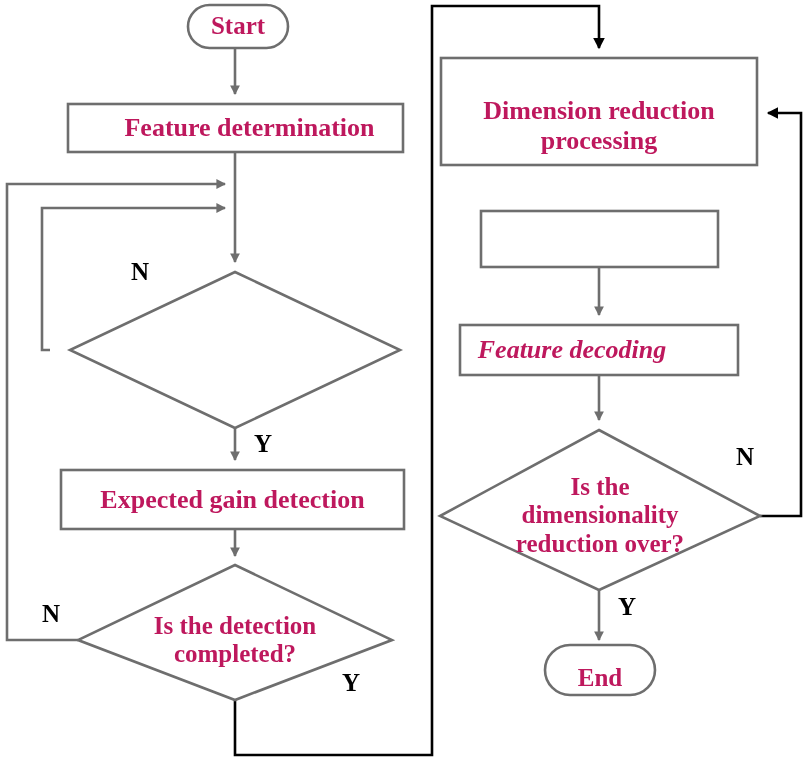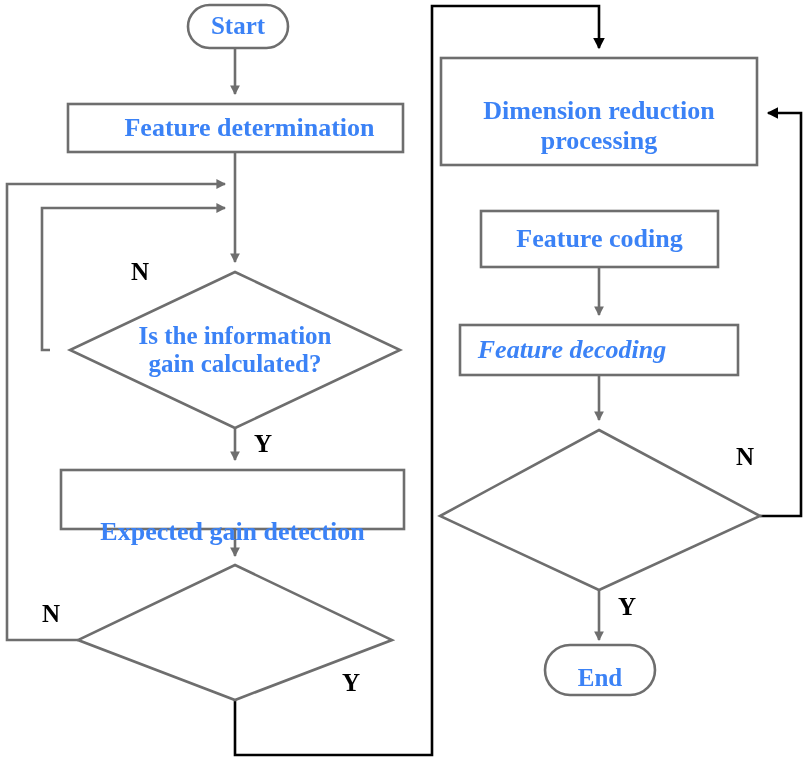--- a/index.html
+++ b/index.html
@@ -24,21 +24,21 @@
     width: 807px;
     height: 762px;
   }
   .node-label {
     position: absolute;
     display: flex;
     align-items: center;
     justify-content: center;
     text-align: center;
     font-weight: bold;
-    color: #3b82f6;
+    color: #be185d;
     line-height: 1.14;
     pointer-events: none;
     white-space: pre-line;
     border-radius: 9px;
   }
   .edge-label {
     position: absolute;
     font-weight: bold;
     color: #000000;
     font-size: 25px;
@@ -112,33 +112,35 @@
       <polygon points="599,430 760,516 599,590 440,516"></polygon>
 
       <rect x="545" y="645" width="110" height="50" rx="25" ry="25"></rect>
     </g>
   </svg>
 
   <div class="node-label" style="left:188px; top:5px; width:100px; height:43px; font-size:25px;">Start</div>
 
   <div class="node-label" style="left:68px; top:104px; width:335px; height:48px; font-size:26px;padding-left:14px;">Feature determination</div>
 
-  <div class="node-label" style="left:95px; top:305px; width:280px; height:90px; font-size:25px;">Is the information
-gain calculated?</div>
 
-  <div class="node-label" style="left:61px; top:470px; width:343px; height:59px; font-size:26px;margin-top:32px;">Expected gain detection</div>
+  <div class="node-label" style="left:61px; top:470px; width:343px; height:59px; font-size:26px;">Expected gain detection</div>
 
+  <div class="node-label" style="left:110px; top:600px; width:250px; height:80px; font-size:25px;">Is the detection
+completed?</div>
 
   <div class="node-label" style="left:441px; top:58px; width:316px; height:135px; font-size:26px;">Dimension reduction
 processing</div>
 
-  <div class="node-label" style="left:481px; top:211px; width:237px; height:56px; font-size:26px;">Feature coding</div>
 
   <div class="node-label" style="left:460px; top:325px; width:224px; height:50px; font-size:26px;font-style:italic;">Feature decoding</div>
 
+  <div class="node-label" style="left:460px; top:463px; width:280px; height:105px; font-size:25px;">Is the
+dimensionality
+reduction over?</div>
 
   <div class="node-label" style="left:545px; top:645px; width:110px; height:67px; font-size:25px;">End</div>
 
   <div class="edge-label" style="left:131px; top:259px;">N</div>
 
   <div class="edge-label" style="left:254px; top:431px;">Y</div>
 
   <div class="edge-label" style="left:42px; top:601px;">N</div>
 
   <div class="edge-label" style="left:342px; top:670px;">Y</div>

